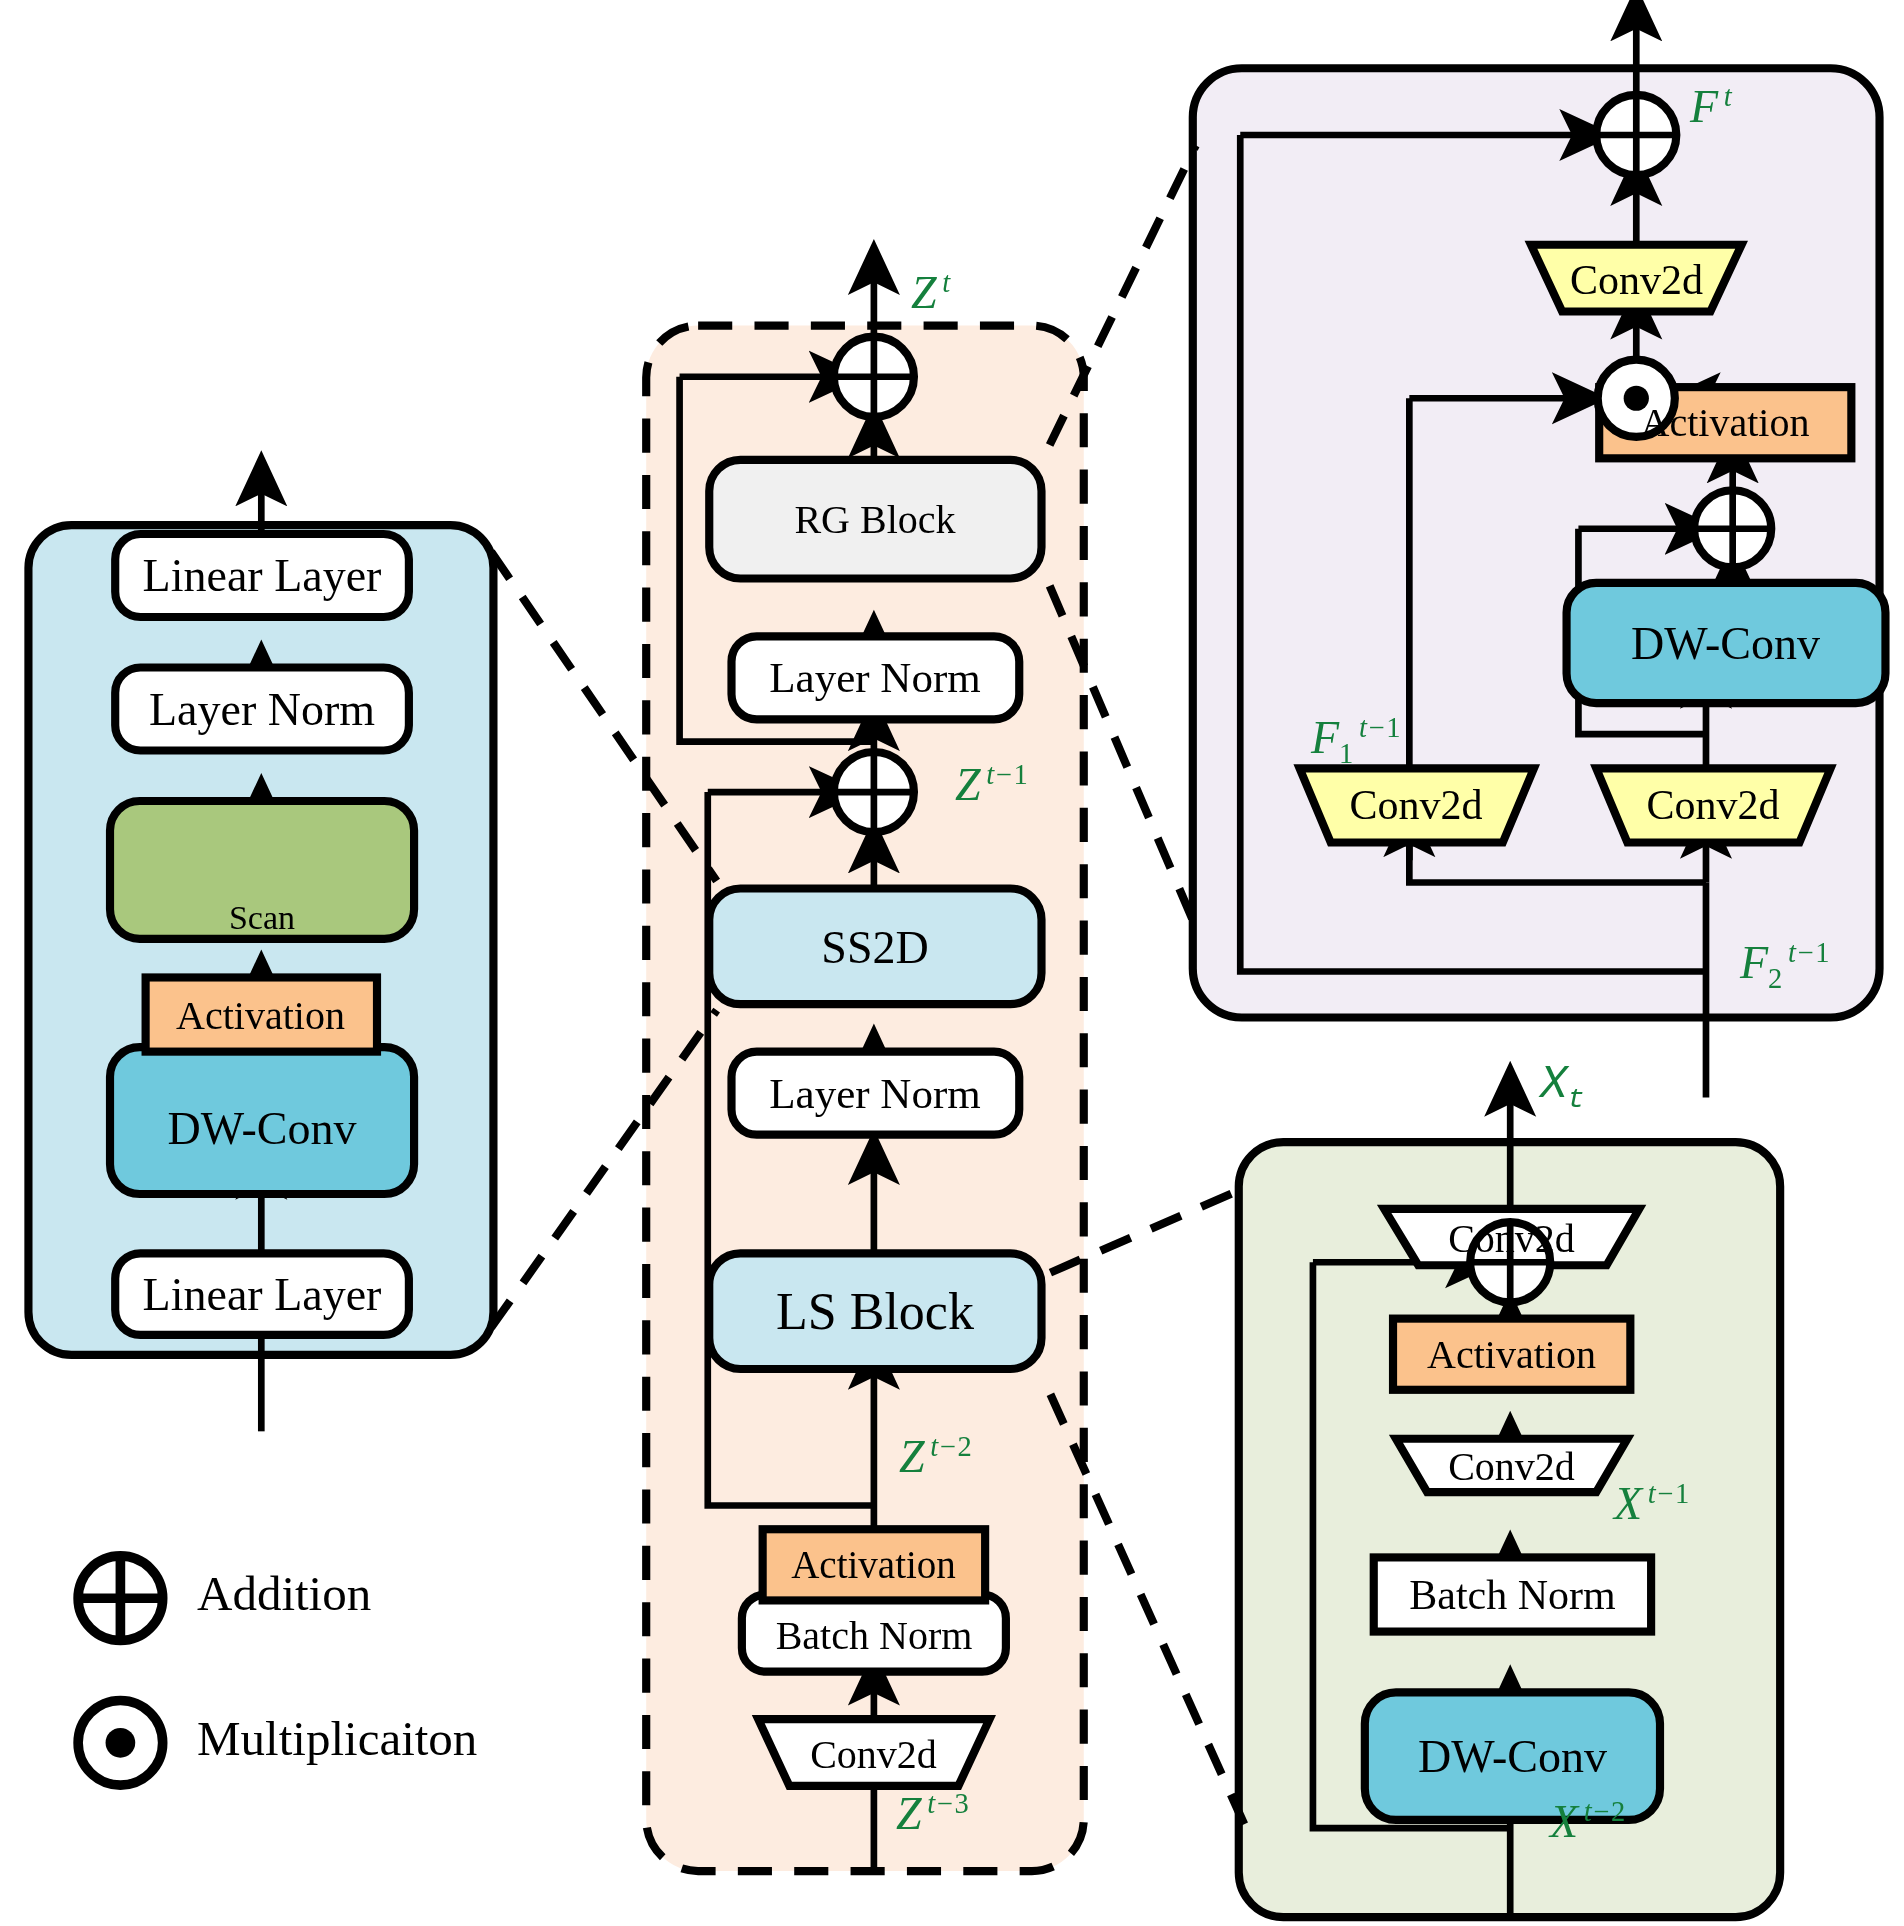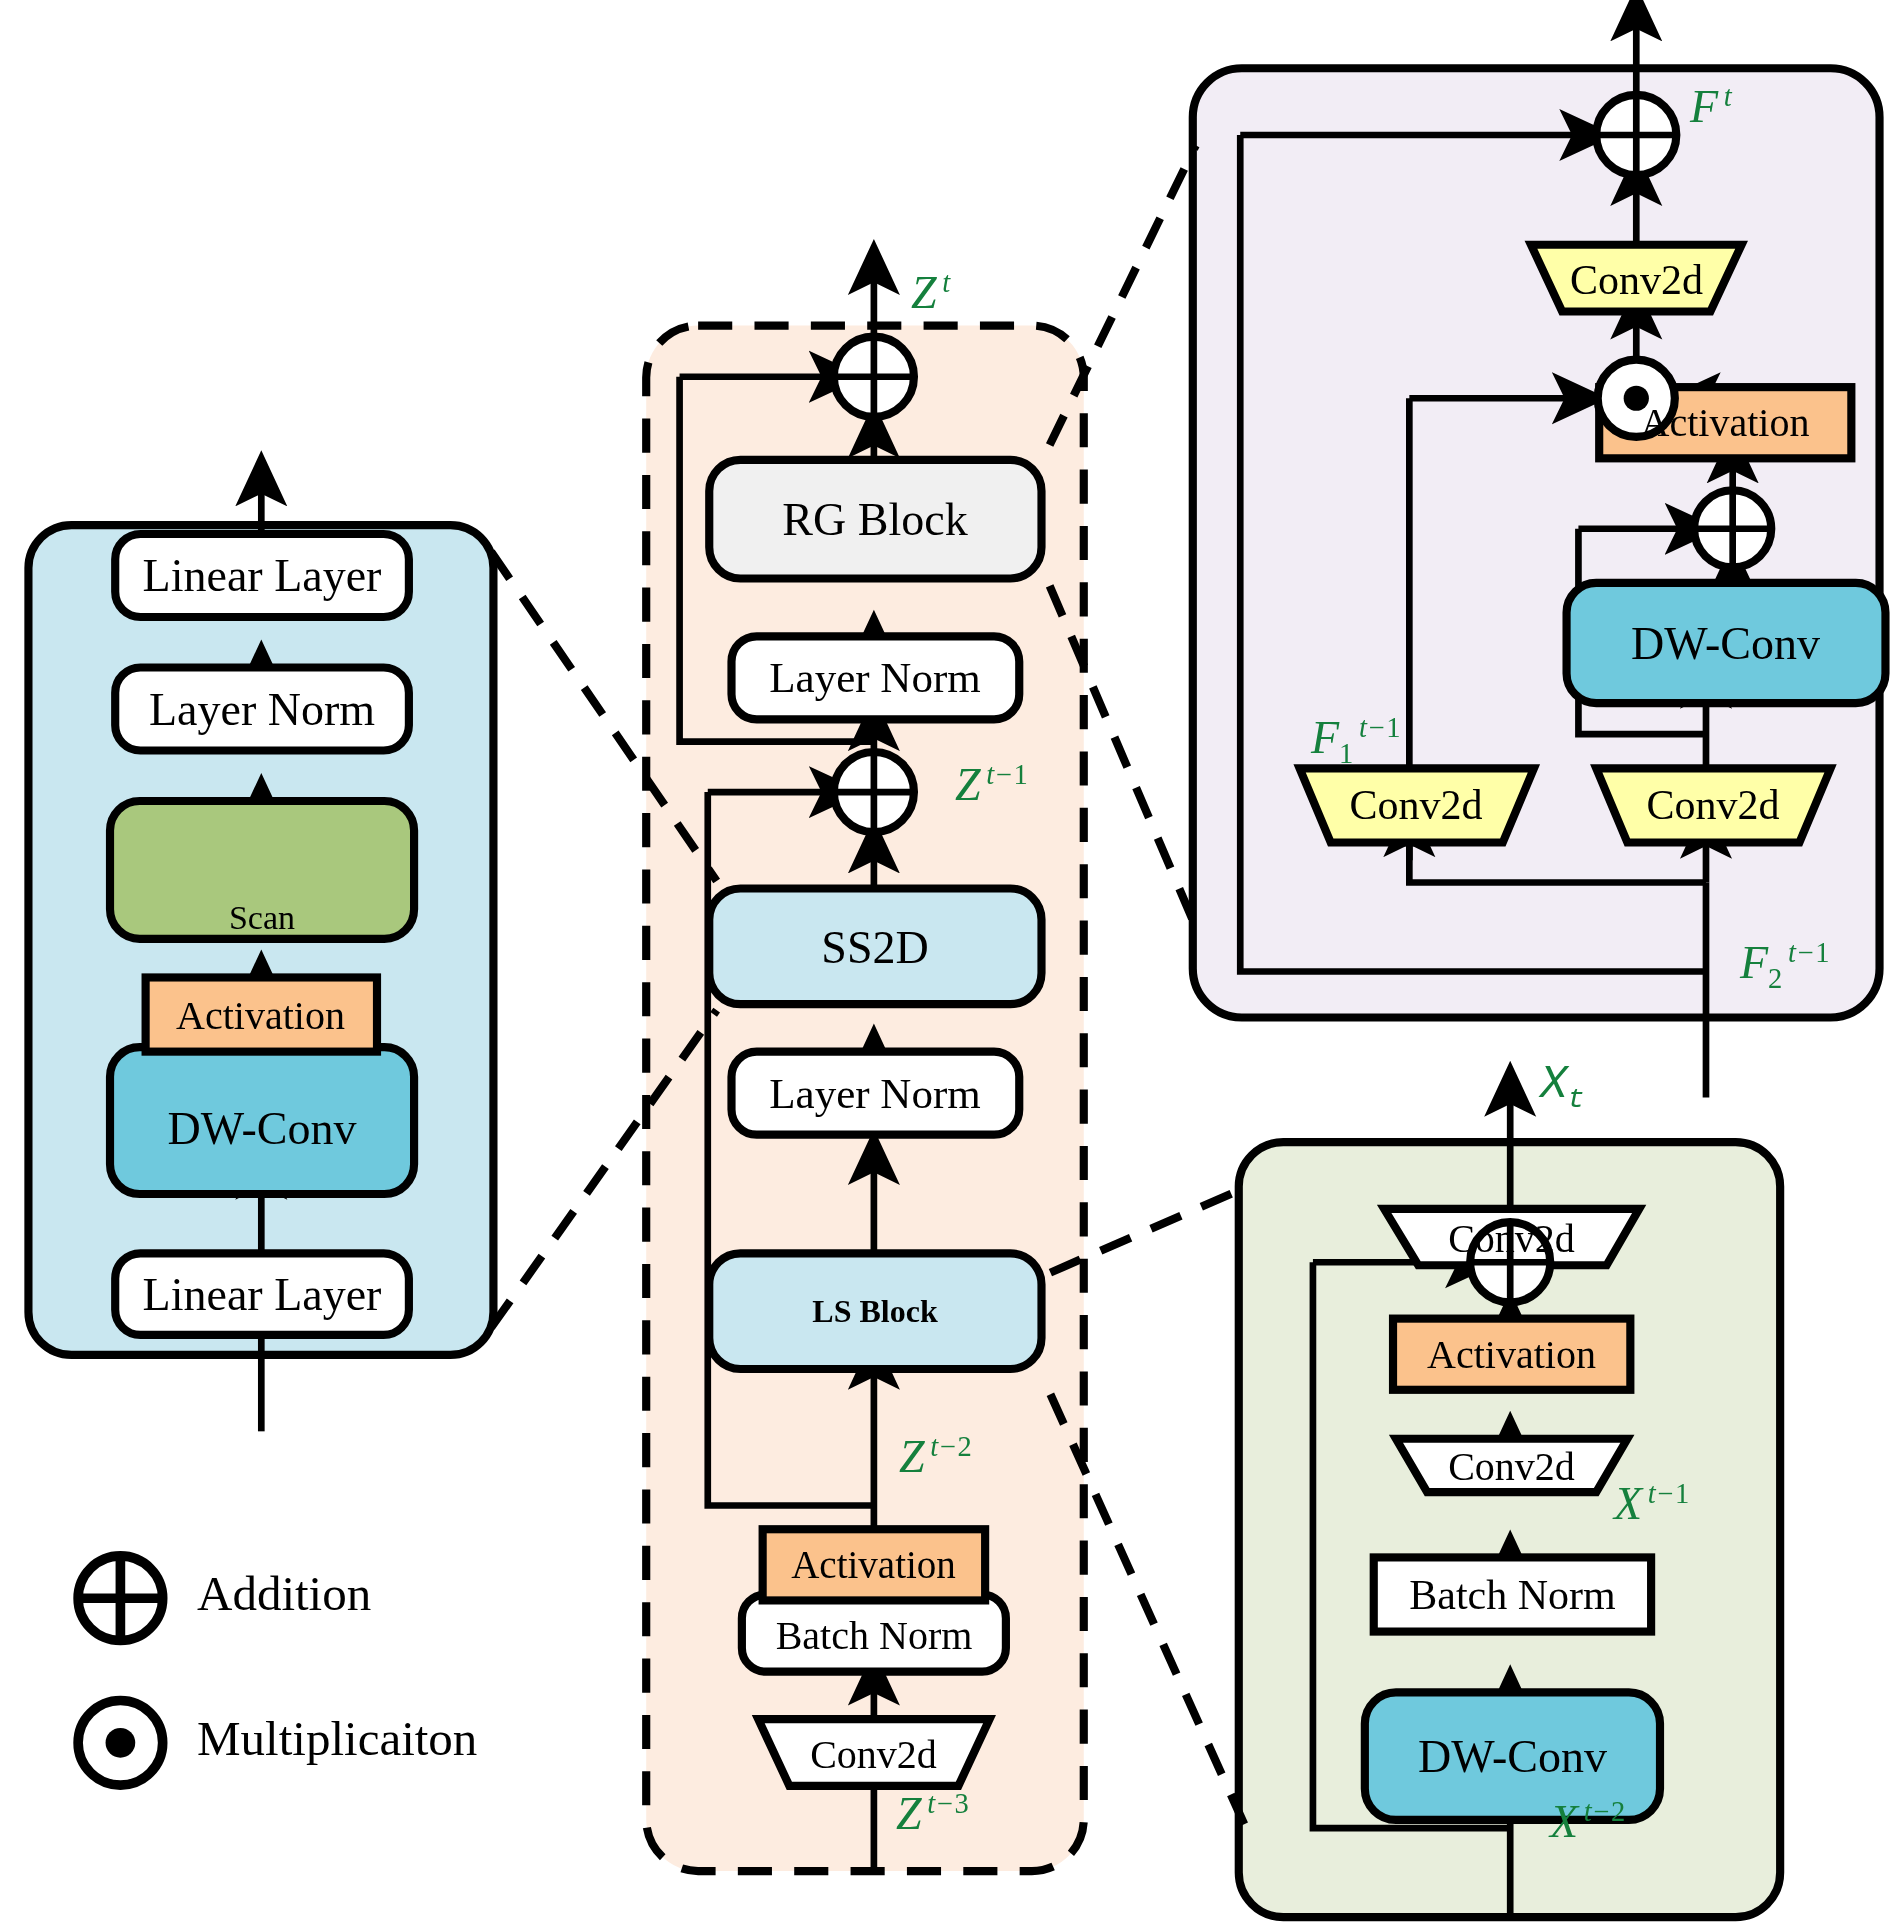--- a/index.html
+++ b/index.html
@@ -202,25 +202,25 @@
   </g>
 </svg>
 
 <div class="node-text" style="left:115px;top:534px;width:294px;height:83px;font-size:46px;">Linear Layer</div>
 <div class="node-text" style="left:115px;top:668px;width:294px;height:83px;font-size:46px;">Layer Norm</div>
 <div class="node-text" style="left:110px;top:849px;width:304px;height:138px;font-size:34px;">Scan</div>
 <div class="node-text" style="left:145px;top:978px;width:231px;height:74px;font-size:40px;">Activation</div>
 <div class="node-text" style="left:110px;top:1061px;width:304px;height:134px;font-size:46px;">DW-Conv</div>
 <div class="node-text" style="left:115px;top:1253px;width:294px;height:82px;font-size:46px;">Linear Layer</div>
 
-<div class="node-text" style="left:709px;top:460px;width:332px;height:119px;font-size:46px;">RG Block</div>
+<div class="node-text" style="left:709px;top:460px;width:332px;height:119px;font-size:40px;">RG Block</div>
 <div class="node-text" style="left:731px;top:636px;width:288px;height:83px;font-size:43px;">Layer Norm</div>
 <div class="node-text" style="left:709px;top:889px;width:332px;height:116px;font-size:46px;">SS2D</div>
 <div class="node-text" style="left:731px;top:1052px;width:288px;height:83px;font-size:43px;">Layer Norm</div>
-<div class="node-text" style="left:709px;top:1253px;width:332px;height:116px;font-size:32px;font-weight:bold;">LS Block</div>
+<div class="node-text" style="left:709px;top:1253px;width:332px;height:116px;font-size:52px;">LS Block</div>
 <div class="node-text" style="left:762px;top:1529px;width:223px;height:71px;font-size:39px;">Activation</div>
 <div class="node-text" style="left:742px;top:1598px;width:264px;height:74px;font-size:40px;">Batch Norm</div>
 <div class="node-text" style="left:758px;top:1722px;width:231px;height:64px;font-size:40px;">Conv2d</div>
 
 <div class="node-text" style="left:1531px;top:248px;width:211px;height:64px;font-size:42px;">Conv2d</div>
 <div class="node-text" style="left:1599px;top:387px;width:252px;height:71px;font-size:40px;">Activation</div>
 <div class="node-text" style="left:1566px;top:583px;width:319px;height:120px;font-size:46px;">DW-Conv</div>
 <div class="node-text" style="left:1299px;top:771px;width:234px;height:67px;font-size:42px;">Conv2d</div>
 <div class="node-text" style="left:1596px;top:771px;width:234px;height:67px;font-size:42px;">Conv2d</div>
 

